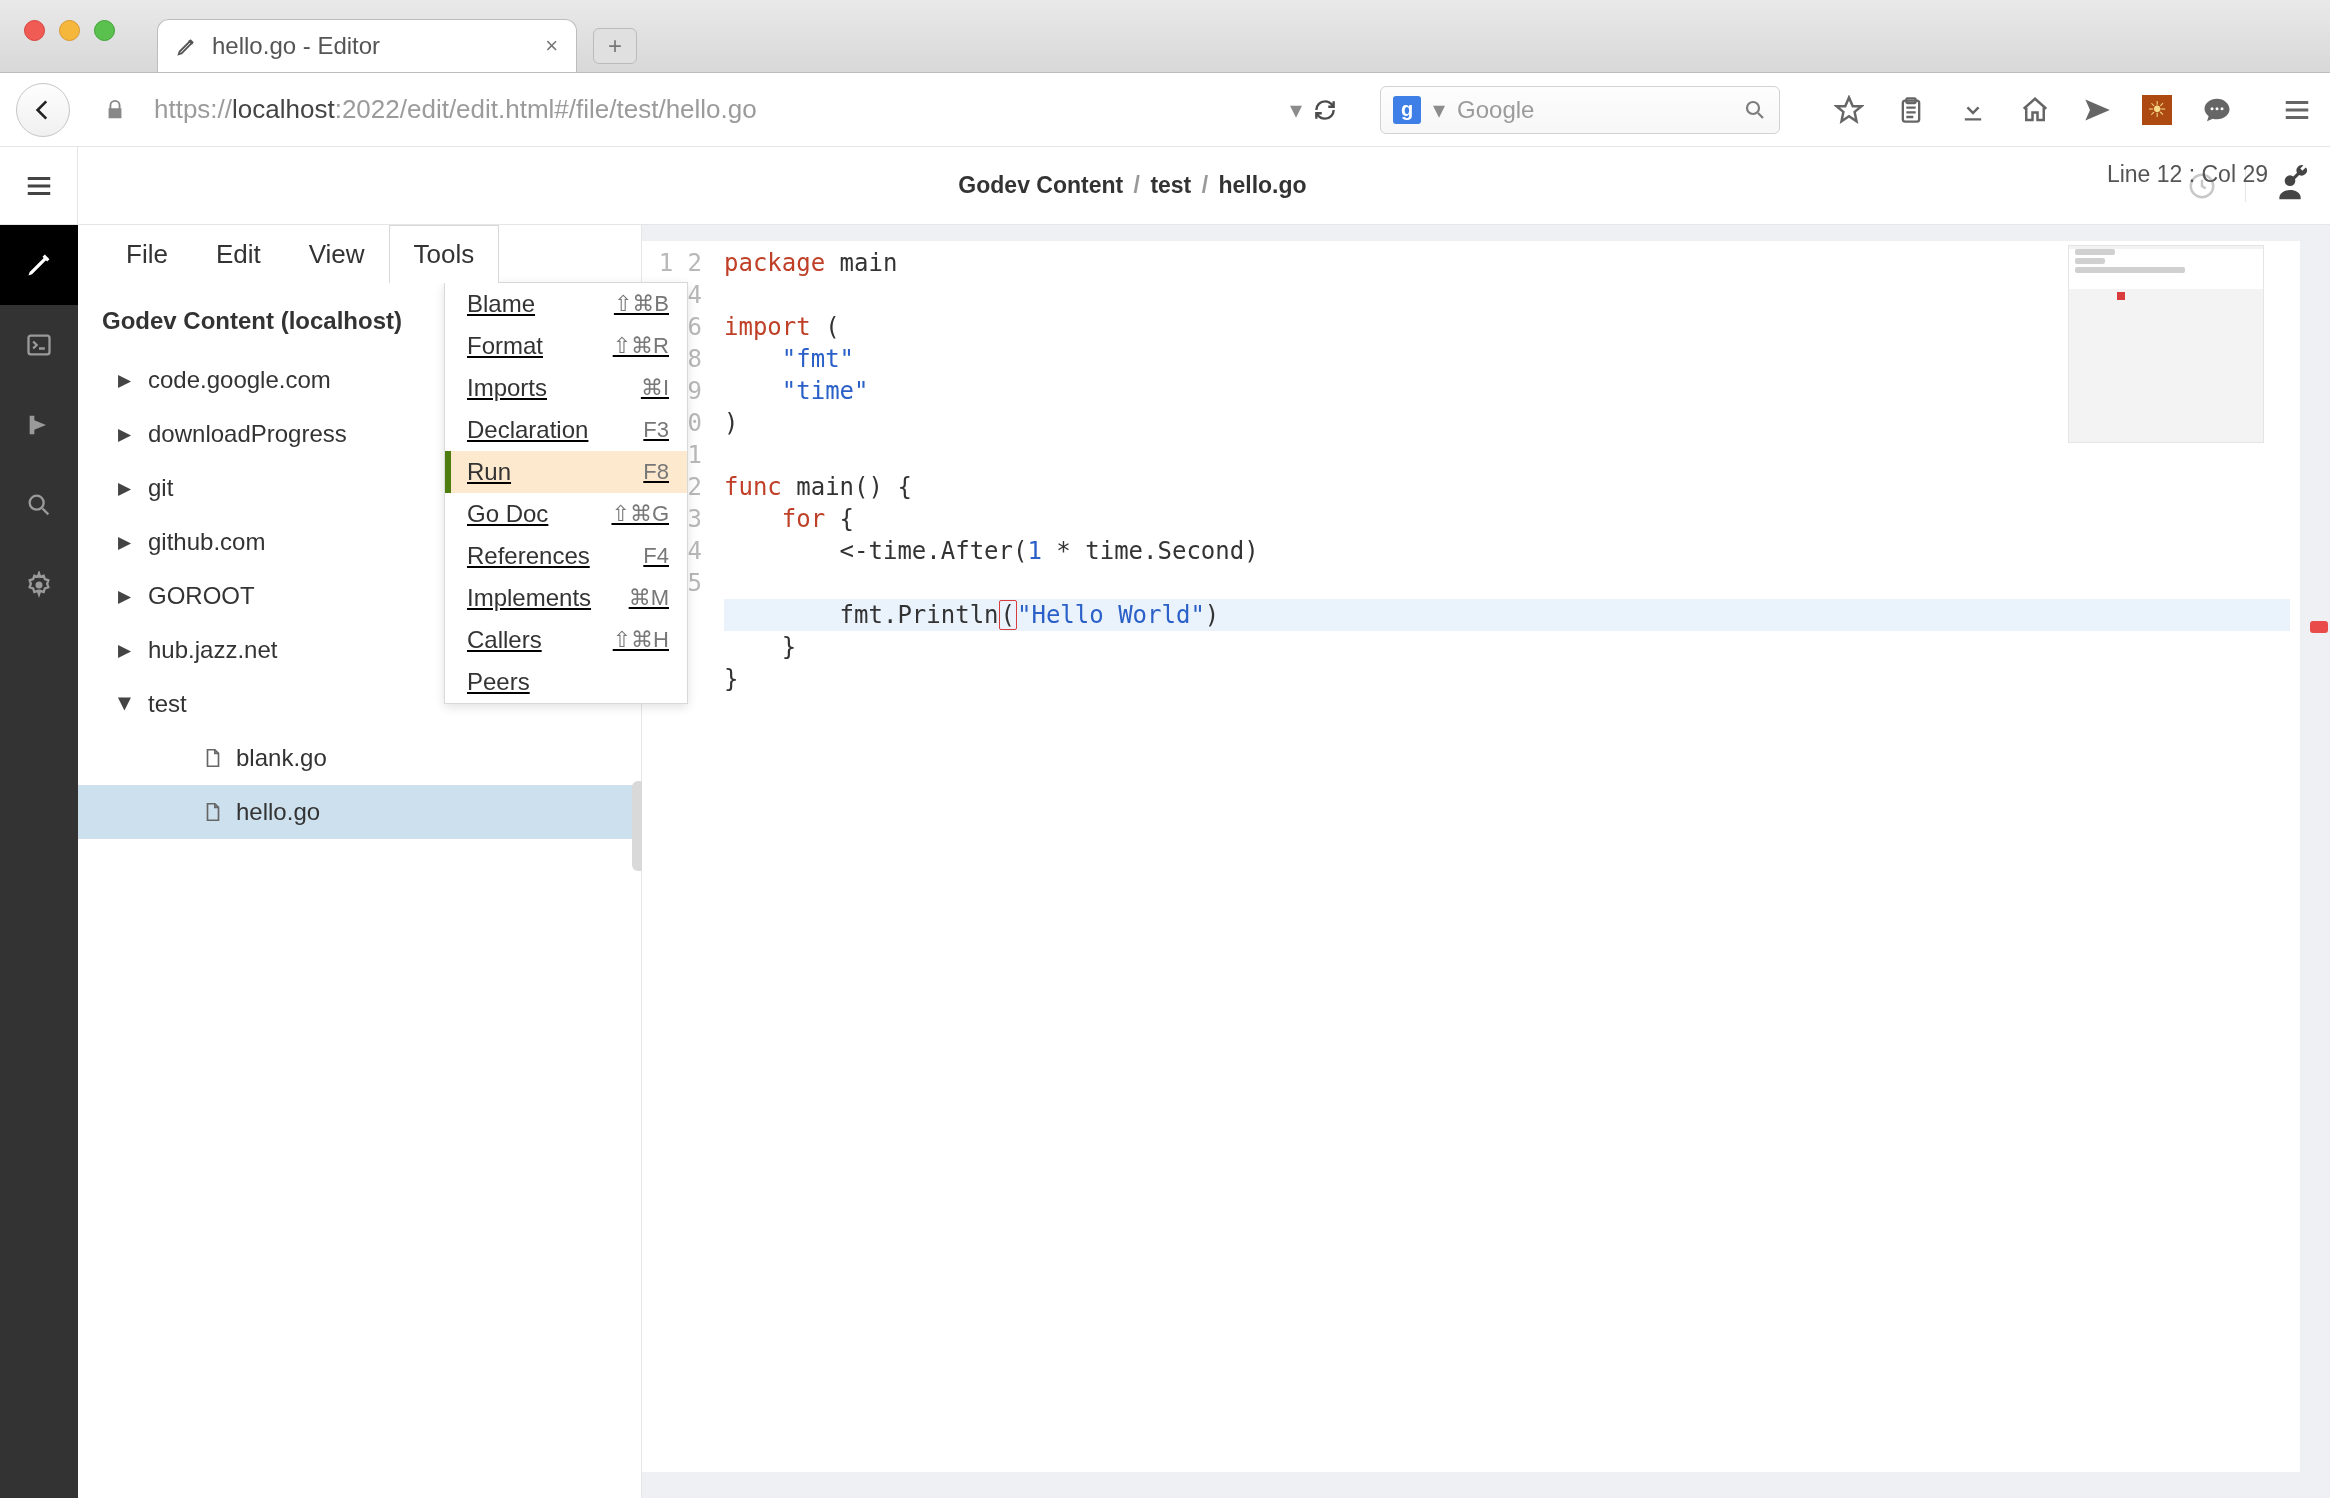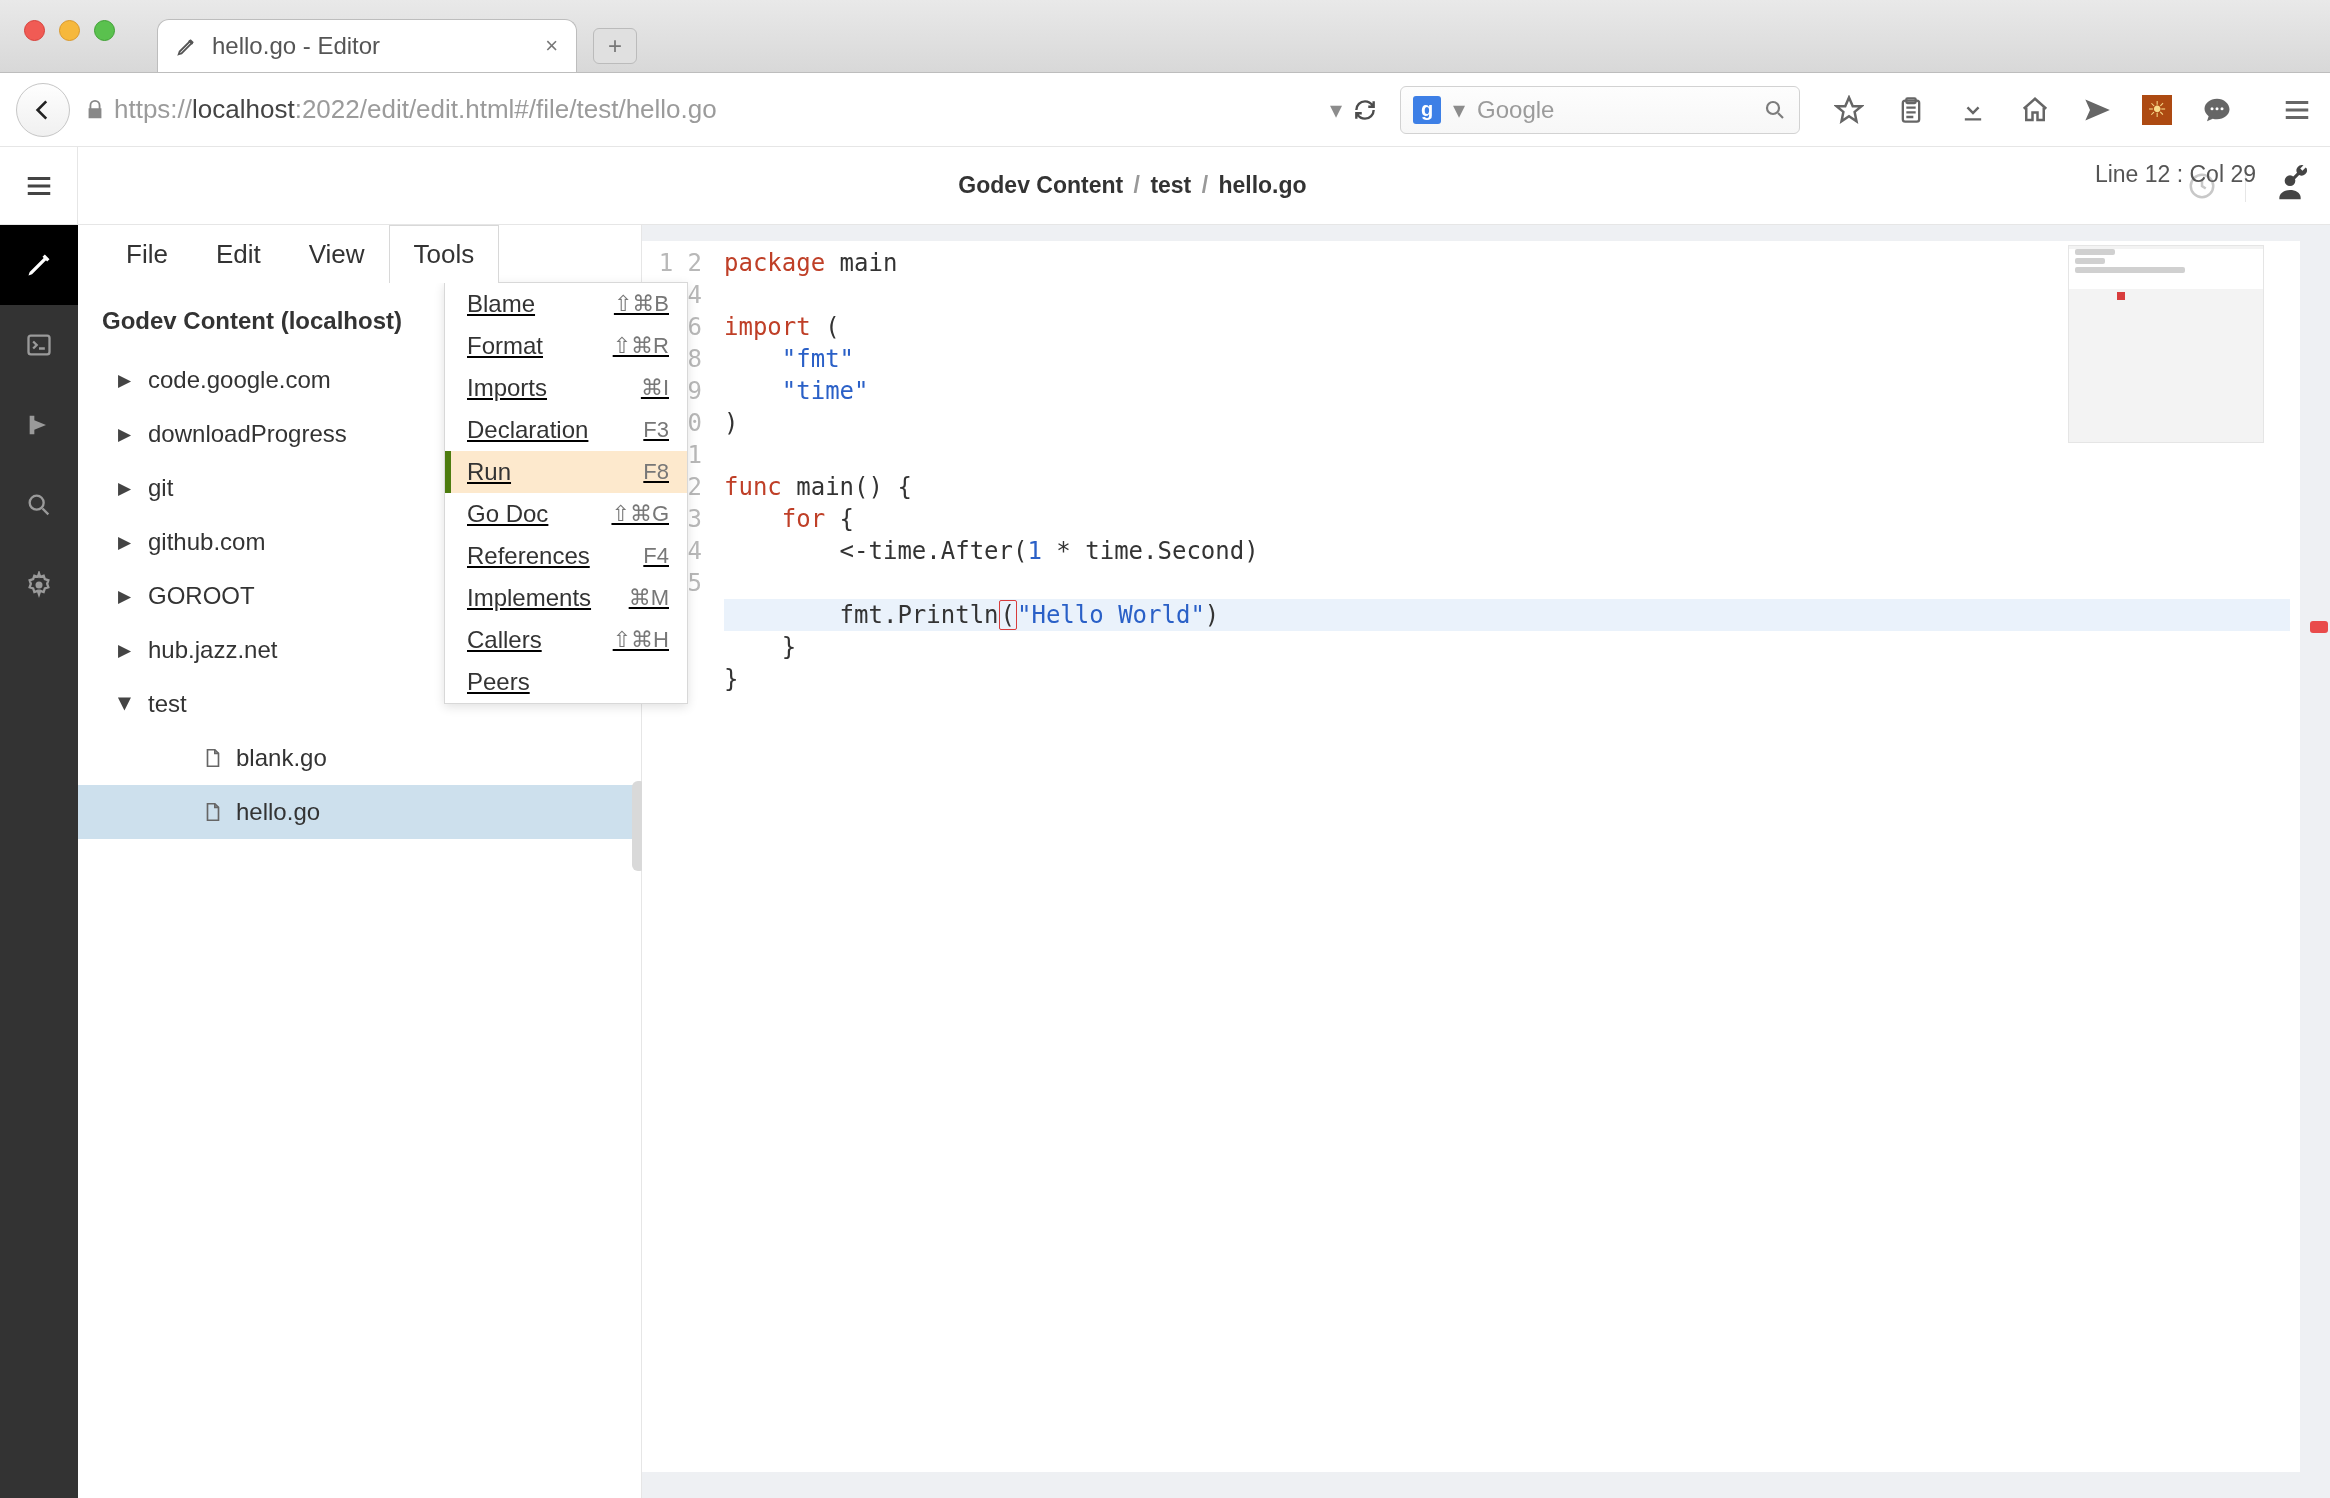--- a/index.html
+++ b/index.html
@@ -57,21 +57,21 @@
   display: flex; align-items: center; justify-content: center;
   color: #777;
 }
 
 .addr-bar {
   height: 74px;
   background: #fff;
   border-bottom: 1px solid #e6e6e6;
   display: flex;
   align-items: center;
-  gap: 8px;
+  gap: 28px;
   padding: 0 16px;
 }
 .back-btn {
   width: 54px;
   height: 54px;
   border: 1px solid #c6c6c6;
   border-radius: 50%;
   display: flex; align-items: center; justify-content: center;
   background: linear-gradient(#fefefe, #f0f0f0);
   color: #222;
@@ -189,21 +189,21 @@
   border-bottom: none;
   background: #fff;
   z-index: 21;
 }
 .status {
   position: absolute;
   right: 18px;
   top: 14px;
   font-size: 23px;
   color: #555;
-  display: flex; align-items: center; gap: 28px;
+  display: flex; align-items: center; gap: 16px;
 }
 .wrench { color: #444; }
 
 .tree {
   padding: 14px 0;
   font-size: 24px;
   color: #333;
 }
 .tree-header {
   font-weight: 600;

